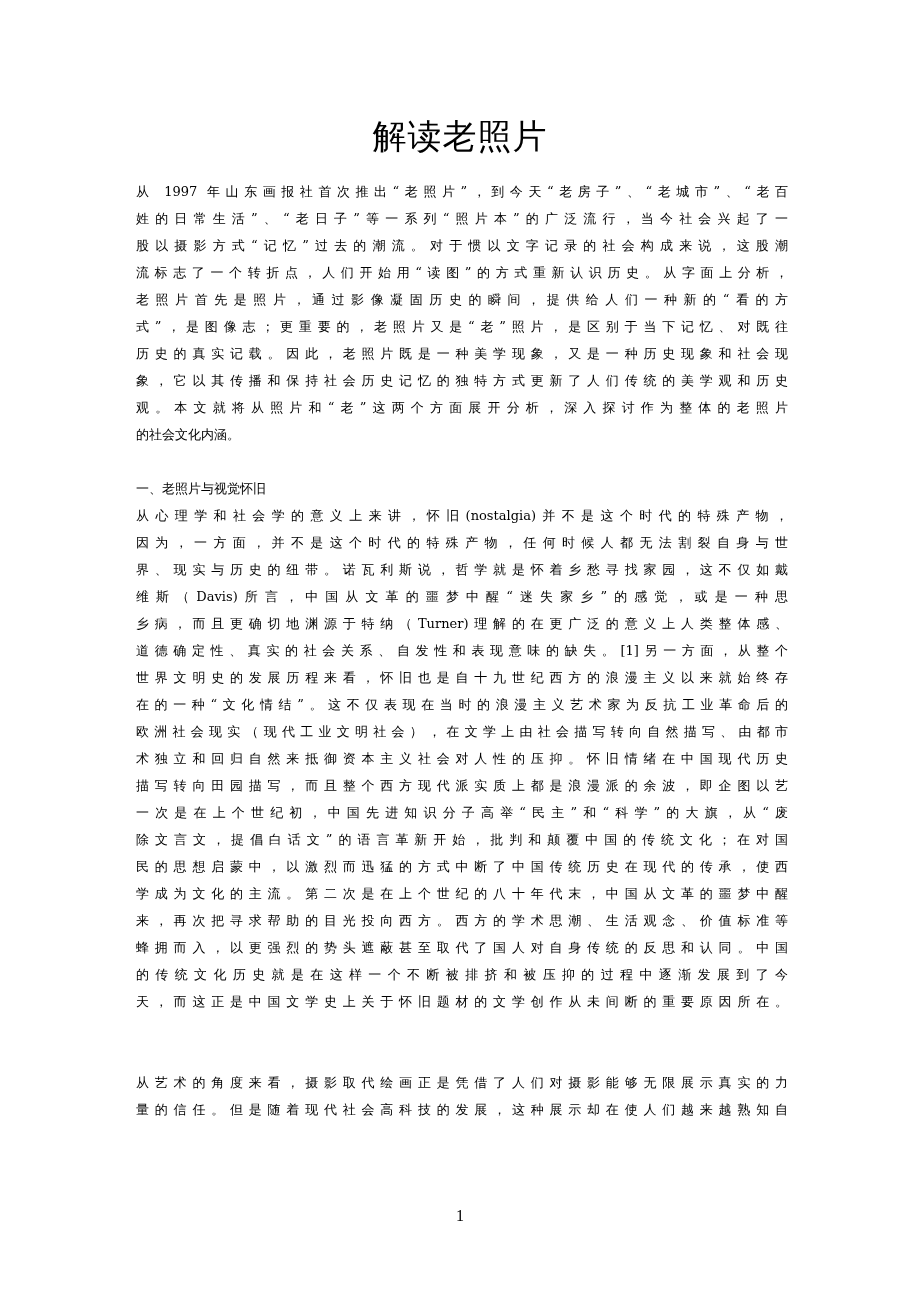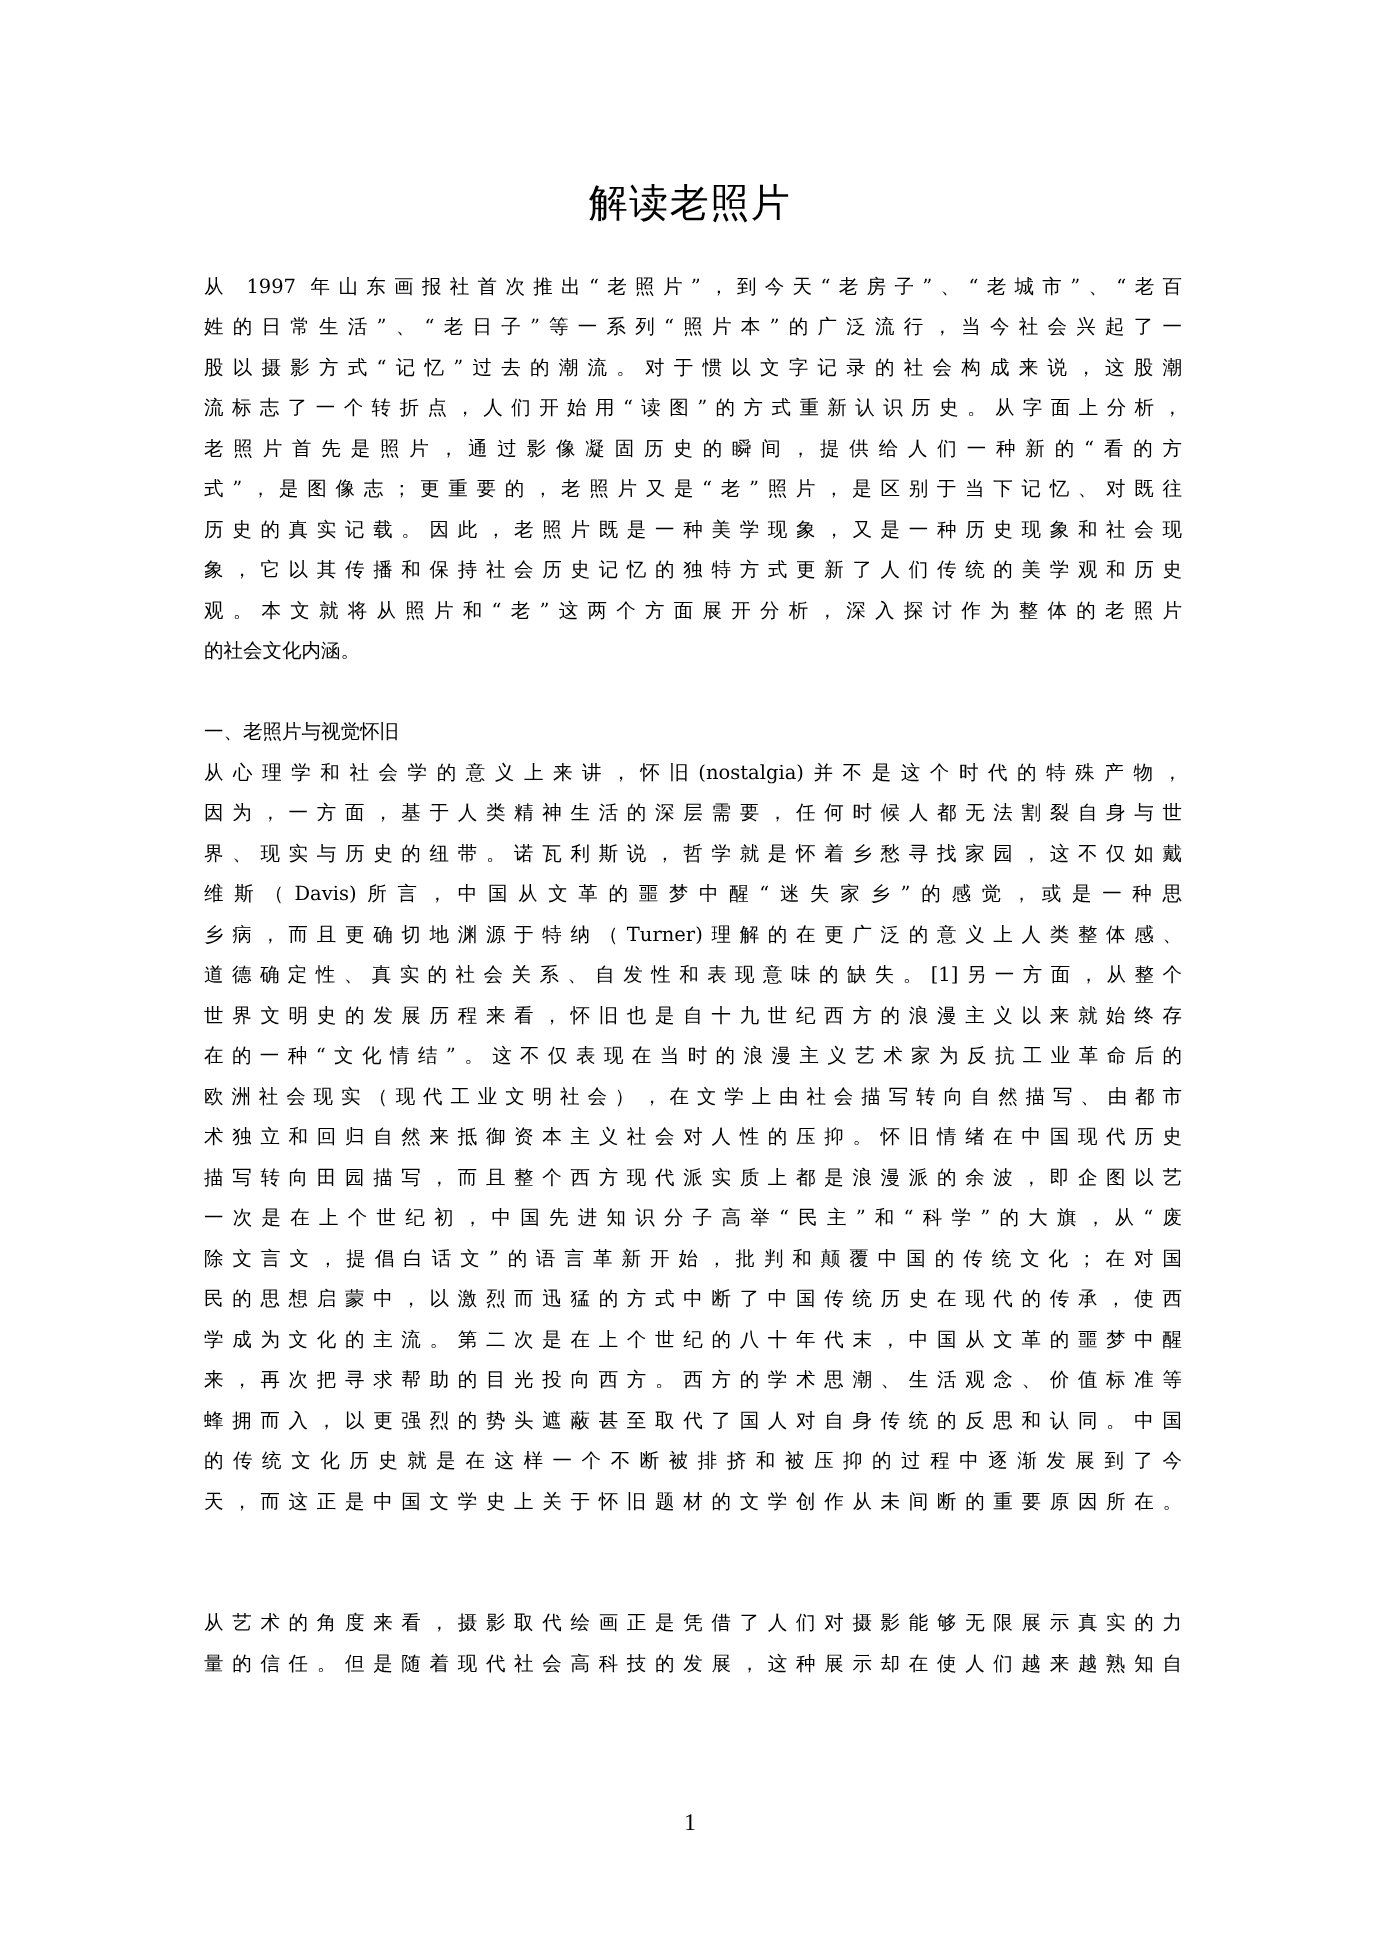--- a/index.html
+++ b/index.html
@@ -1,26 +1,26 @@
 <!DOCTYPE html>
 <html><head>
 <meta charset="utf-8">
 <style>
   html, body { margin: 0; padding: 0; background: #ffffff; }
   body { width: 920px; height: 1302px; position: relative; overflow: hidden;
          font-family: "DejaVu Sans", "Liberation Sans", sans-serif; color: #000; }
   .page { position: absolute; left: 0; top: 0; width: 920px; height: 1302px; background: #fff; }
   .title { position: absolute; left: 0; width: 920px; top: 112px; text-align: center;
-           font-size: 26px; line-height: 48px; font-weight: normal; letter-spacing: 1px; margin: 0; }
+           font-size: 34px; line-height: 48px; font-weight: normal; letter-spacing: 1px; margin: 0; }
   .body { position: absolute; left: 136px; width: 652px; top: 178px; }
   .line { display: block; height: 27px; line-height: 27px; font-size: 13px; white-space: nowrap;
           text-align: justify; text-align-last: justify; font-family: "DejaVu Serif", "Liberation Serif", serif; }
   .line.last { text-align-last: left; }
   .gap { height: 27px; }
-  .heading { font-family: Liberation Mono, monospace; }
+  .heading { font-family: Liberation Serif, serif; }
   .page-number { position: absolute; left: 0; width: 920px; top: 1207px; text-align: center;
                  font-size: 16px; font-family: "Liberation Serif", "DejaVu Serif", serif; }
 </style>
 </head>
 <body>
 
 <div class="page">
   <h1 class="title">解读老照片</h1>
 
   <div class="body">
@@ -35,21 +35,21 @@
       <span class="line">象，它以其传播和保持社会历史记忆的独特方式更新了人们传统的美学观和历史</span>
       <span class="line">观。本文就将从照片和“老”这两个方面展开分析，深入探讨作为整体的老照片</span>
       <span class="line last">的社会文化内涵。</span>
     </div>
 
     <div class="gap"></div>
 
     <div>
       <span class="line last heading">一、老照片与视觉怀旧</span>
       <span class="line">从心理学和社会学的意义上来讲，怀旧(nostalgia)并不是这个时代的特殊产物，</span>
-      <span class="line">因为，一方面，基于人类精神生活的深层需要，任何时候人都无法割裂自身与世</span>
+      <span class="line">因为，一方面，并不是这个时代的特殊产物，任何时候人都无法割裂自身与世</span>
       <span class="line">界、现实与历史的纽带。诺瓦利斯说，哲学就是怀着乡愁寻找家园，这不仅如戴</span>
       <span class="line">维斯（Davis)所言，中国从文革的噩梦中醒“迷失家乡”的感觉，或是一种思</span>
       <span class="line">乡病，而且更确切地渊源于特纳（Turner)理解的在更广泛的意义上人类整体感、</span>
       <span class="line">道德确定性、真实的社会关系、自发性和表现意味的缺失。[1]另一方面，从整个</span>
       <span class="line">世界文明史的发展历程来看，怀旧也是自十九世纪西方的浪漫主义以来就始终存</span>
       <span class="line">在的一种“文化情结”。这不仅表现在当时的浪漫主义艺术家为反抗工业革命后的</span>
       <span class="line">欧洲社会现实（现代工业文明社会），在文学上由社会描写转向自然描写、由都市</span>
       <span class="line">术独立和回归自然来抵御资本主义社会对人性的压抑。怀旧情绪在中国现代历史</span>
       <span class="line">描写转向田园描写，而且整个西方现代派实质上都是浪漫派的余波，即企图以艺</span>
       <span class="line">一次是在上个世纪初，中国先进知识分子高举“民主”和“科学”的大旗，从“废</span>

